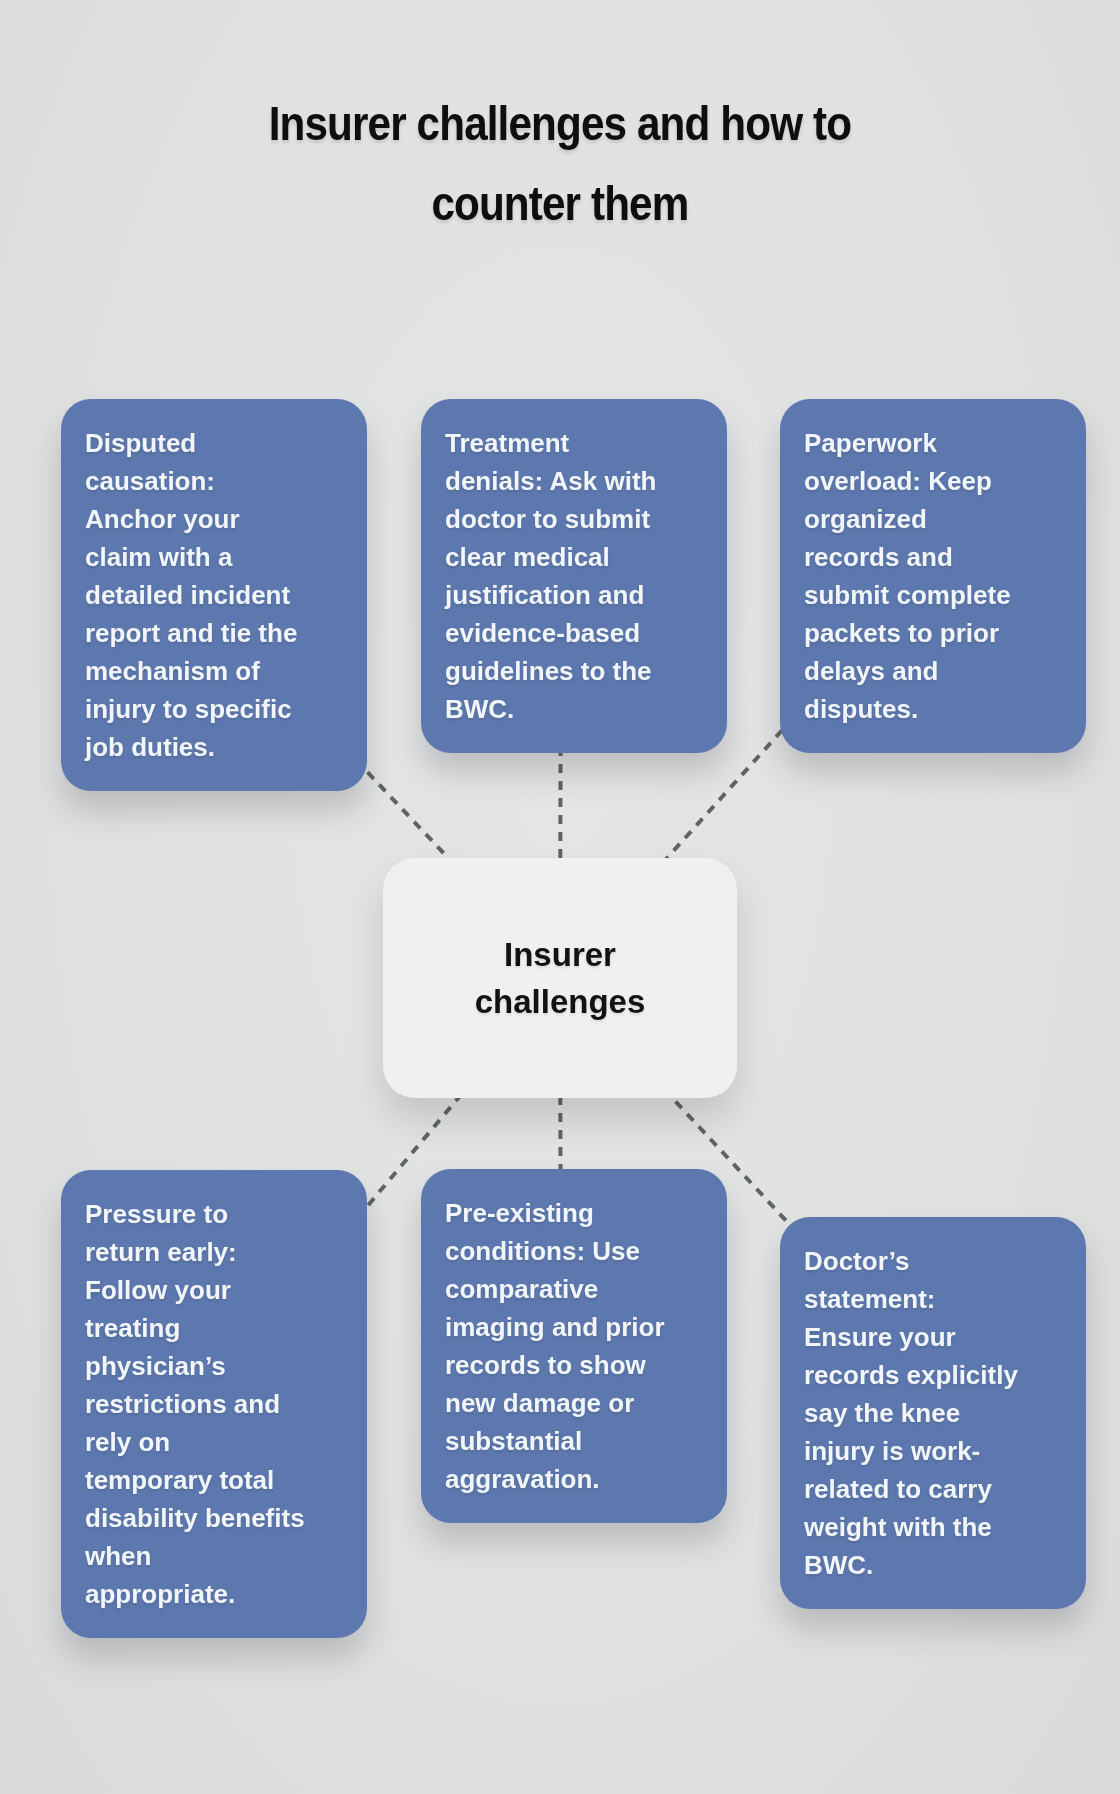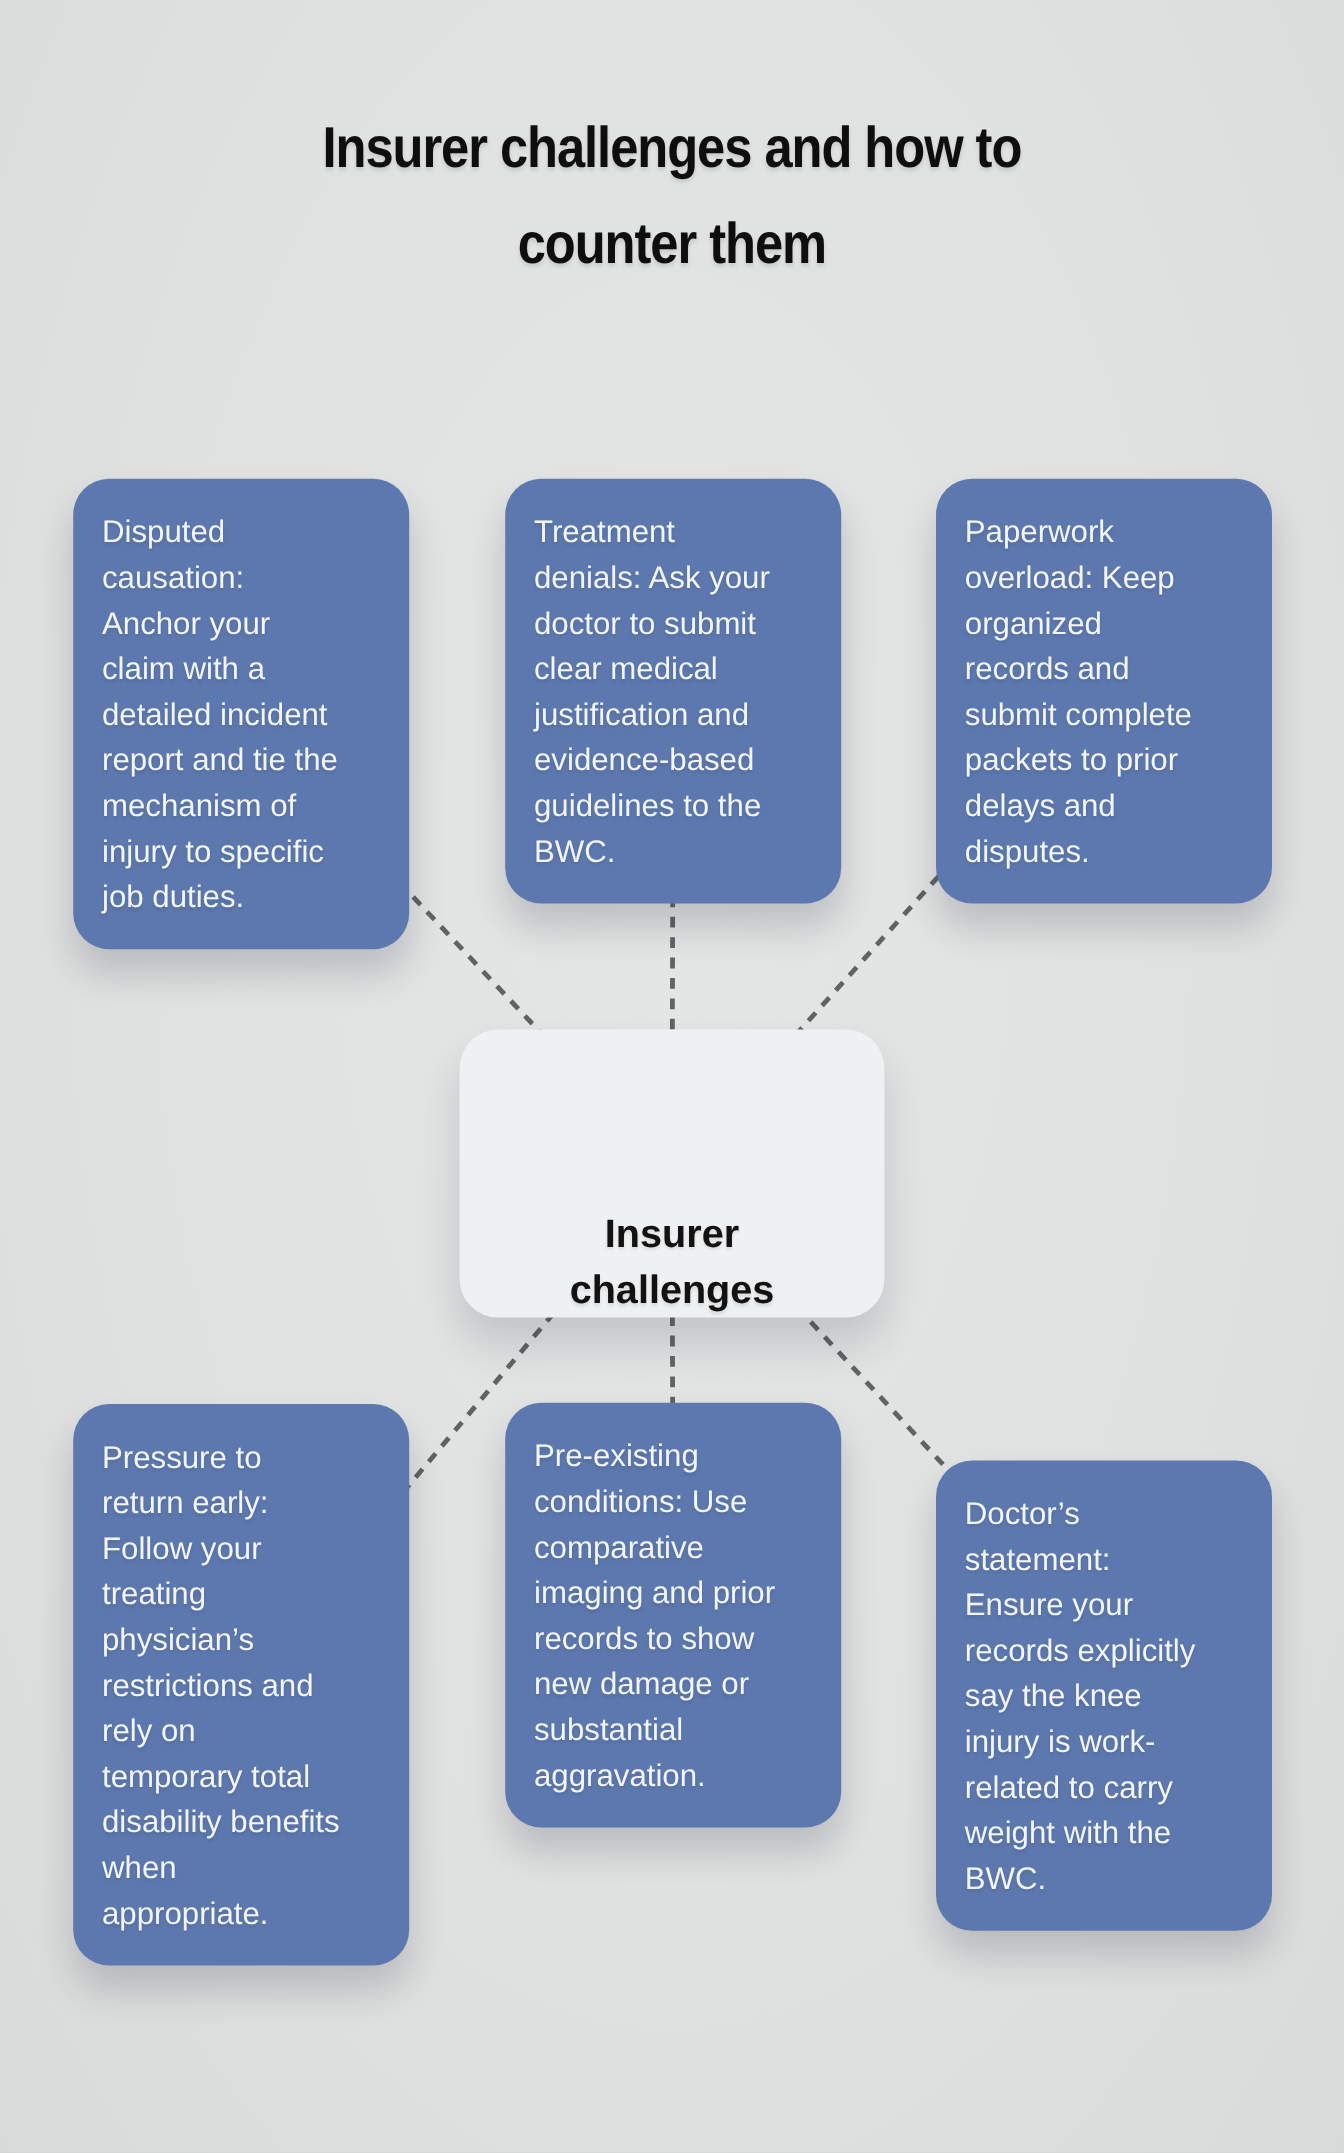--- a/index.html
+++ b/index.html
@@ -45,50 +45,51 @@
   }
   .connectors line {
     stroke-width: 4;
     stroke-dasharray: 9 8;
     fill: none;
   }
 
   
   .node {
     position: absolute;
-    width: 280px;
+    width: 306px;
     box-sizing: border-box;
     background: #5d78ae;
     border-radius: 30px;
     padding: 25px 24px;
     color: #f3f6f9;
     font-size: 26px;
     line-height: 38px;
     white-space: pre-line;
     box-shadow: 0 20px 30px rgba(40,45,55,0.20);
     text-shadow: 0 2px 3px rgba(0,0,0,0.10);
+    font-weight: bold;
   }
   .n1 { left: 61px;  top: 399px; }
   .n2 { left: 421px; top: 399px; }
   .n3 { left: 780px; top: 399px; }
   .n4 { left: 61px;  top: 1170px; }
   .n5 { left: 421px; top: 1169px; }
   .n6 { left: 780px; top: 1169px; margin-top: 48px; }
 
   
   .hub {
     position: absolute;
     left: 383px;
     top: 858px;
     width: 354px;
     height: 240px;
     background: #eef0f2;
     border-radius: 32px;
     display: flex;
-    align-items: flex-end;
+    align-items: center;
     justify-content: center;
     text-align: center;
     color: #121212;
     font-size: 33px;
     line-height: 47px;
     font-weight: 700;
     white-space: pre-line;
     box-shadow: 0 22px 34px rgba(40,45,55,0.16);
   }
   .hub span { text-shadow: 0 2px 3px rgba(0,0,0,0.10); }
@@ -114,21 +115,21 @@
 causation:
 Anchor your
 claim with a
 detailed incident
 report and tie the
 mechanism of
 injury to specific
 job duties.</span></div>
 
   <div class="node n2"><span>Treatment
-denials: Ask your
+denials: Ask with
 doctor to submit
 clear medical
 justification and
 evidence-based
 guidelines to the
 BWC.</span></div>
 
   <div class="node n3"><span>Paperwork
 overload: Keep
 organized

